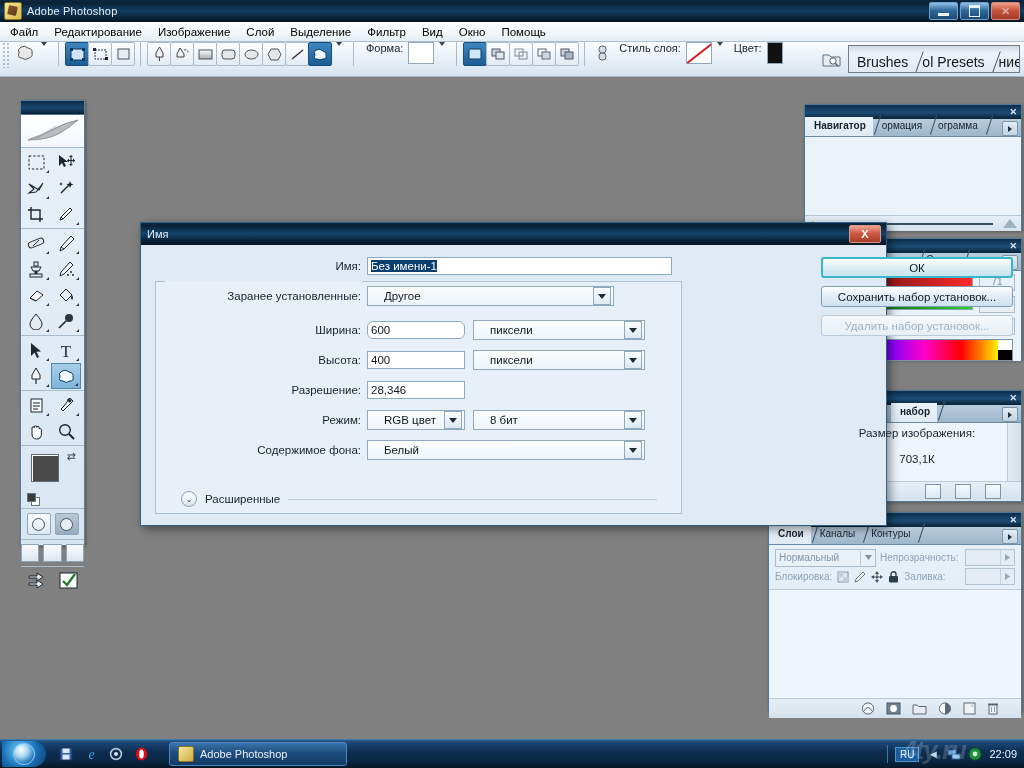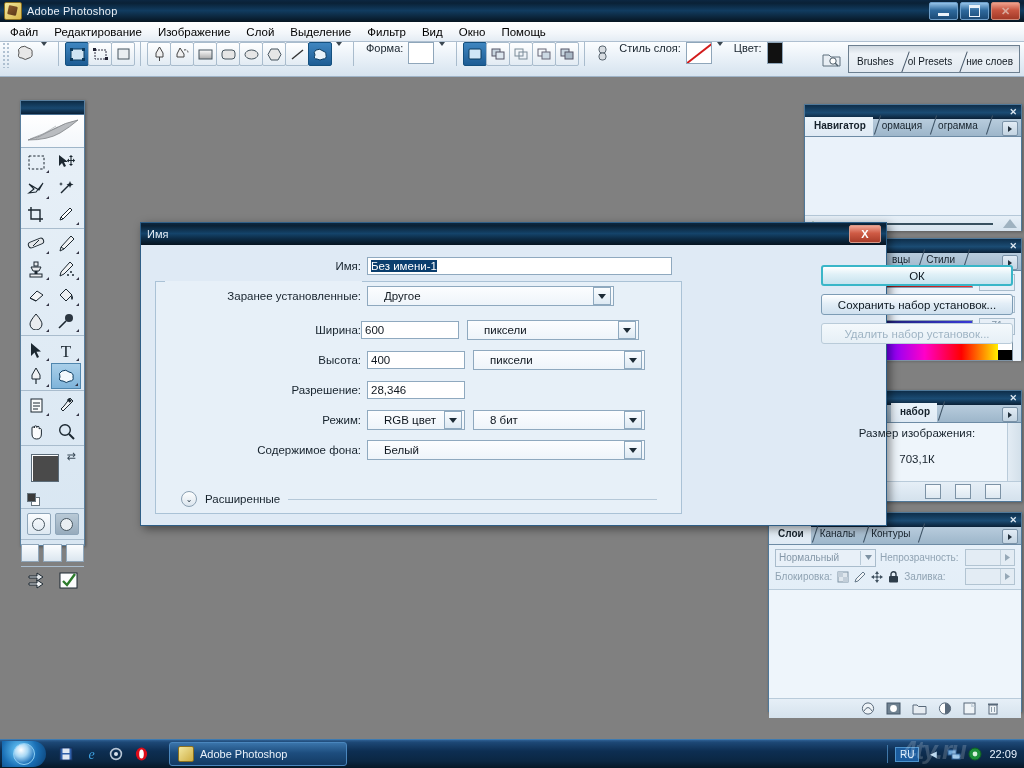--- a/index.html
+++ b/index.html
@@ -94,21 +94,21 @@
   }
   .well-icon{
     width:24px;height:24px;margin-right:4px;display:flex;align-items:center;justify-content:center;
   }
   .well-box{
     width:170px;height:26px;border:1px solid #6c7f90;
     background:linear-gradient(to bottom,#cfd8e0,#eef3f8 30%,#e2e9f0);
     display:flex;align-items:flex-end;overflow:hidden;position:relative;
   }
   .well-tab{
-    font-size:10px;color:#101820;padding:2px 6px 2px 8px;height:14px;line-height:12px;
+    font-size:14px;color:#101820;padding:2px 6px 2px 8px;height:14px;line-height:12px;
     position:relative;white-space:nowrap;
   }
   .well-tab:after{
     content:"";position:absolute;right:-6px;top:-3px;width:1px;height:22px;background:#47586a;
     transform:rotate(20deg);
   }
 
   
   #toolbox{
     left:20px;top:100px;width:63px;height:444px;
@@ -290,21 +290,21 @@
   #preset-group:after{
     content:"";position:absolute;right:-1px;top:0;width:320px;height:1px;background:#aac2d6;
   }
 
   .dlg-btn{
     width:100%;height:21px;border:1px solid #7d9cb5;border-radius:3px;
     background:linear-gradient(to bottom,#ffffff,#e3eef7 45%,#cfe0ee);
     font-size:11.5px;color:#0e1820;display:flex;align-items:center;justify-content:center;
     margin-bottom:8px;box-sizing:border-box;
   }
-  .dlg-btn.primary{border:2px solid #39b6c8;background:linear-gradient(to bottom,#ffffff,#dff0f7 45%,#c7e3ee);margin-top:8px;}
+  .dlg-btn.primary{border:2px solid #39b6c8;background:linear-gradient(to bottom,#ffffff,#dff0f7 45%,#c7e3ee);}
   .dlg-btn.disabled{color:#9fb4c4;border-color:#b9cbd9;background:linear-gradient(to bottom,#f4f9fc,#e6eff6);}
   #img-size{position:absolute;left:0;top:170px;width:192px;text-align:center;}
   #img-size .t1{font-size:11.5px;color:#16222c;margin-bottom:14px;}
   #img-size .t2{font-size:11.5px;color:#16222c;}
 
   #adv-row{position:absolute;left:12px;bottom:22px;width:500px;display:flex;align-items:center;}
   #adv-tog{
     width:14px;height:14px;border-radius:50%;border:1px solid #8ba0b2;
     background:linear-gradient(to bottom,#fdfefe,#dbe5ee);
     display:flex;align-items:center;justify-content:center;font-size:8px;color:#2a3a48;
@@ -959,21 +959,21 @@
           <div class="combo" style="width:247px;margin-left:6px;">
             <span class="txt">Другое</span>
             <span class="btn">
                 <span class="tri"></span>
               </span>
           </div>
         </div>
 
         <div class="fld-row" style="position:relative;z-index:2;margin-top:8px;">
           <span class="fld-lab" style="width:206px">Ширина:</span>
-          <div class="txtin" style="width:98px;">600</div>
+          <div class="txtin" style="width:98px;margin-left:6px;border-radius:6px;">600</div>
           <div class="combo" style="width:172px;margin-left:8px;">
             <span class="txt">пиксели</span>
             <span class="btn">
                 <span class="tri"></span>
               </span>
           </div>
         </div>
 
         <div class="fld-row" style="position:relative;z-index:2;">
           <span class="fld-lab" style="width:206px">Высота:</span>

